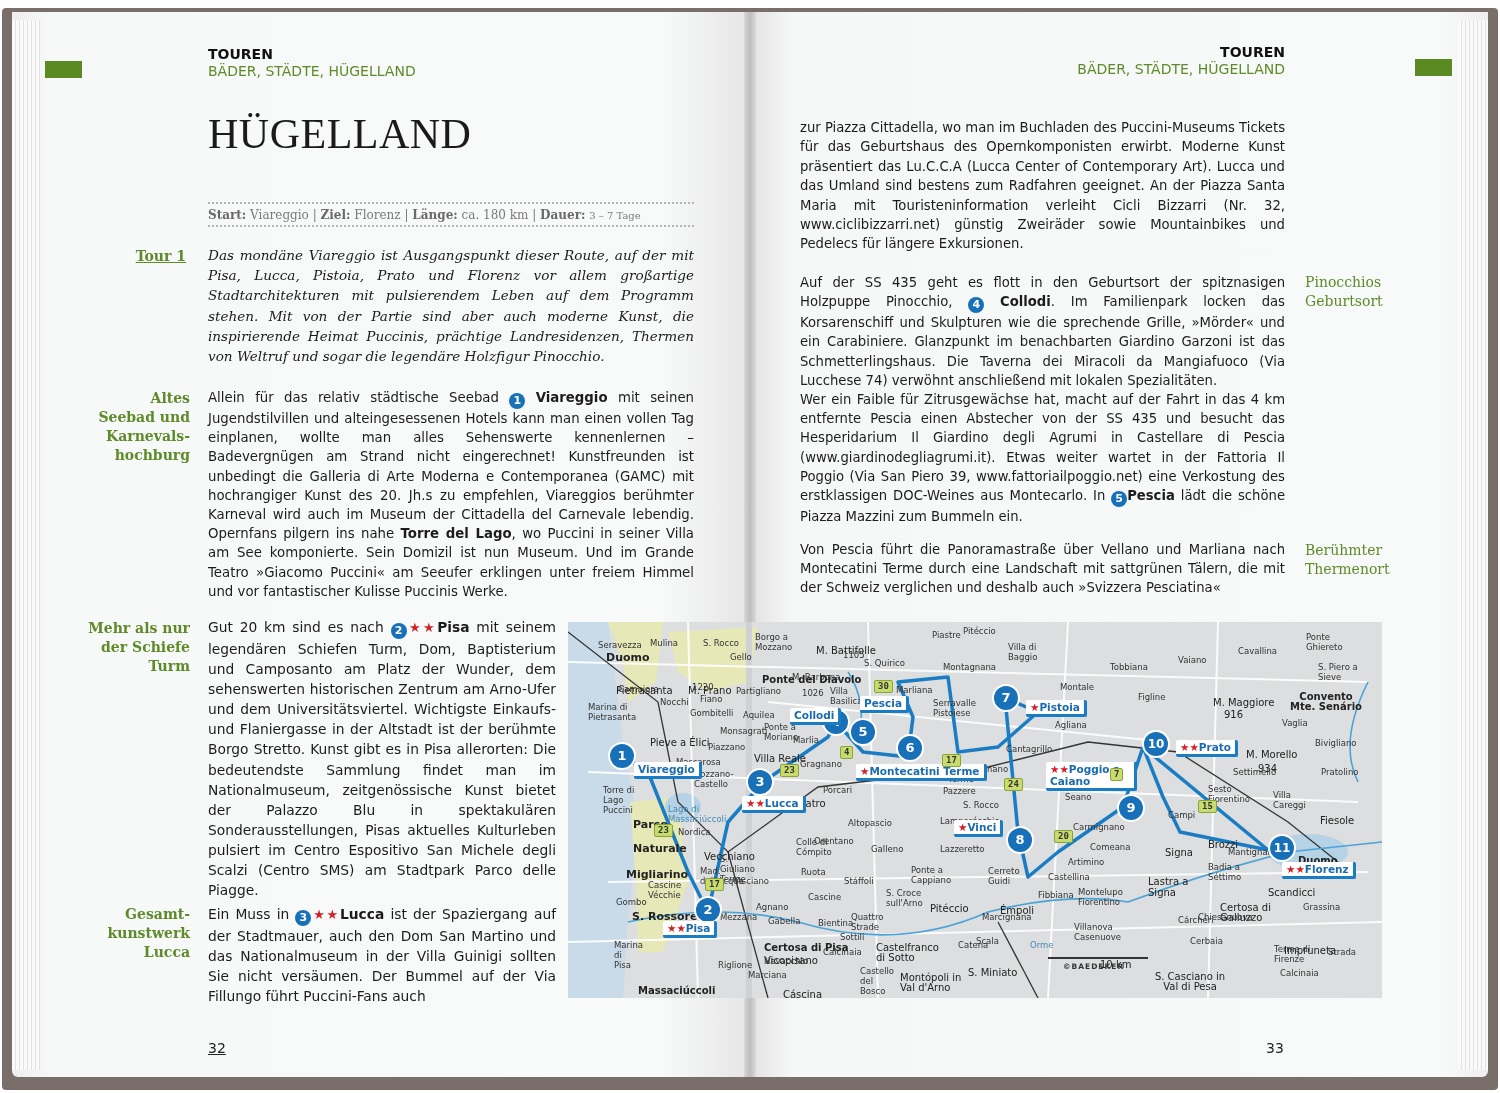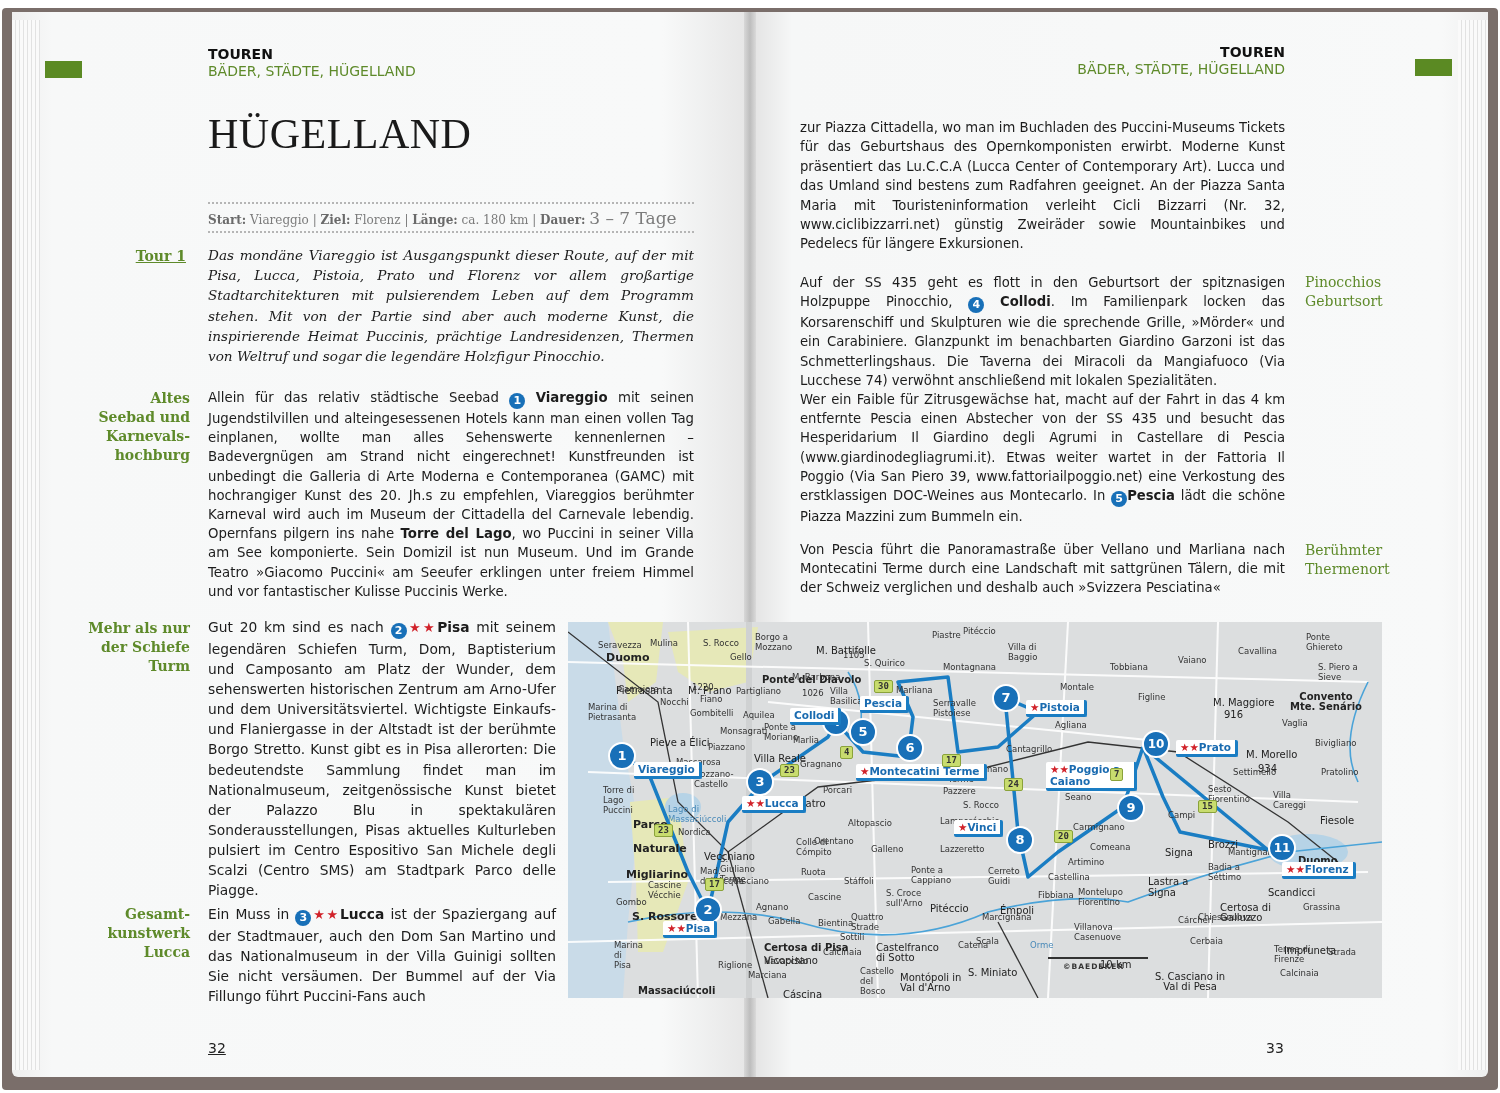--- a/index.html
+++ b/index.html
@@ -61,21 +61,21 @@
     <div>HÜGELLAND</div>
   </div>
 
   <div class="meta-bar">
     <b>Start:</b> <span>Viareggio</span>
     <span>|</span>
     <b>Ziel:</b> <span>Florenz</span>
     <span>|</span>
     <b>Länge:</b> <span>ca. 180 km</span>
     <span>|</span>
-    <b>Dauer:</b> <span style="font-size:17px">3 – 7 Tage</span>
+    <b>Dauer:</b> <span style="font-size:10px">3 – 7 Tage</span>
   </div>
 
   <div class="margin-label l" style="left:96px;top:247px;width:90px;text-decoration:underline;">Tour 1</div>
   <div class="intro">Das mondäne Viareggio ist Ausgangspunkt dieser Route, auf der mit Pisa, Lucca, Pistoia, Prato und Florenz vor allem großartige Stadtarchitekturen mit pulsierendem Leben auf dem Programm stehen. Mit von der Partie sind aber auch moderne Kunst, die inspirierende Heimat Puccinis, prächtige Landresidenzen, Thermen von Weltruf und sogar die legendäre Holzfigur Pinocchio.</div>
 
   <div class="margin-label l" style="left:60px;top:389px;width:130px;">
     <div>Altes</div>
     <div>Seebad und</div>
     <div>Karnevals-</div>
     <div>hochburg</div>

